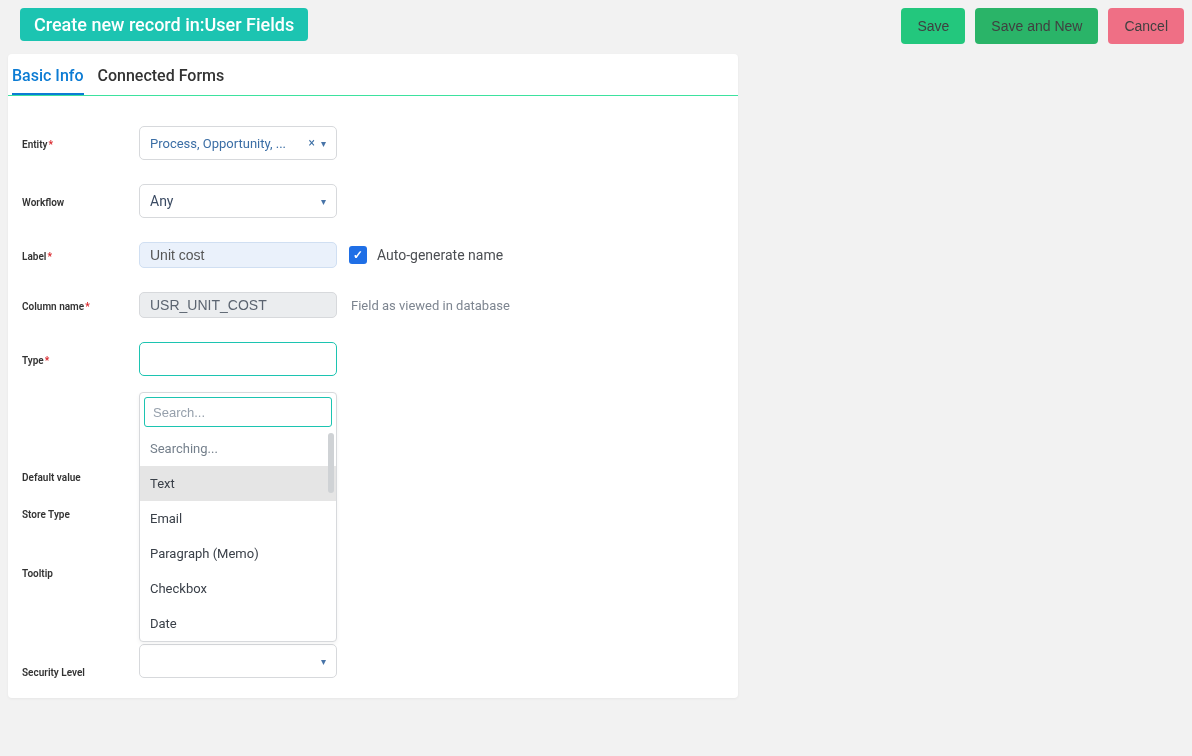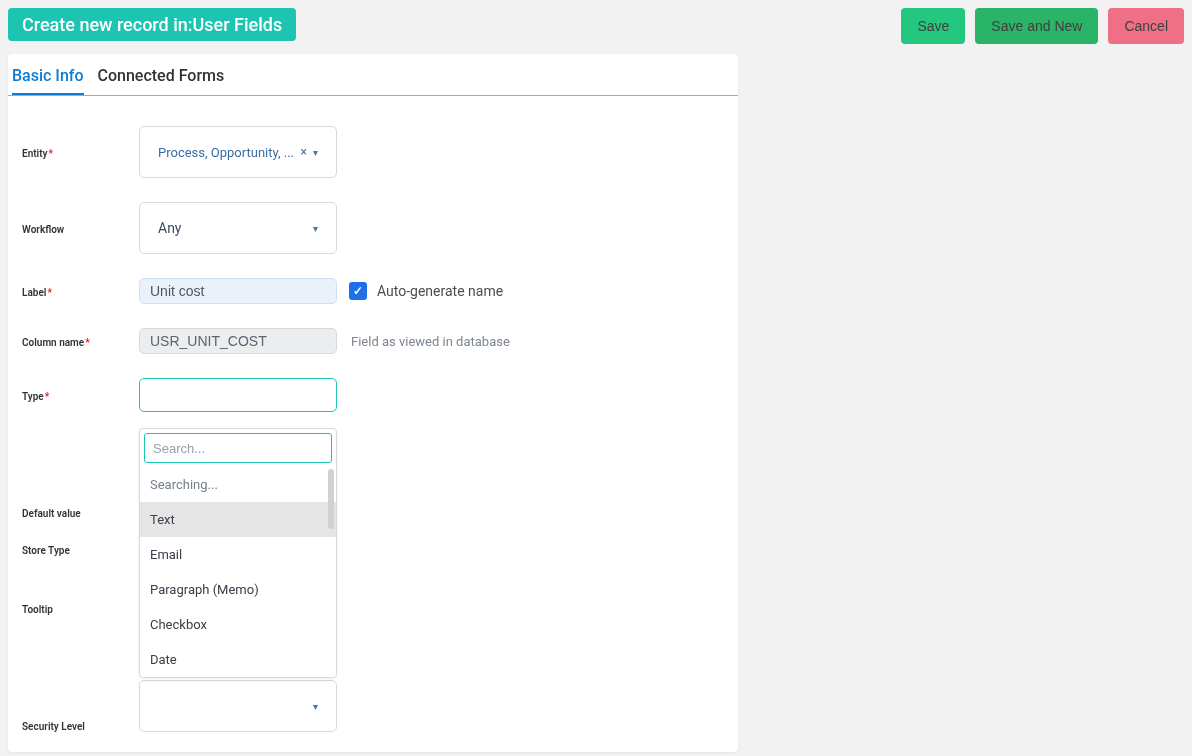--- a/index.html
+++ b/index.html
@@ -15,20 +15,21 @@
       padding: 8px;
     }
     .page-wrapper {
       width: 100%;
     }
     .header-row {
       display: flex;
       justify-content: space-between;
       align-items: flex-start;
       margin-bottom: 10px;
+      margin-left: 12px;
     }
     .title-badge {
       background: #1cc4b1;
       color: #fff;
       padding: 6px 14px;
       border-radius: 4px;
       font-size: 18px;
       font-weight: 500;
     }
     .header-actions {
@@ -97,22 +98,22 @@
       margin-left: 1px;
     }
     .control {
       width: 198px;
       position: relative;
     }
     .select-like {
       width: 100%;
       border: 1px solid #d7d9dc;
       border-radius: 5px;
-      height: 52px;
-      padding: 0 18px;
+      height: 34px;
+      padding: 0 10px;
       display: flex;
       align-items: center;
       justify-content: space-between;
       background: #fff;
       cursor: pointer;
       color: #3b4b63;
     }
     .select-placeholder {
       color: #3b4b63;
     }

